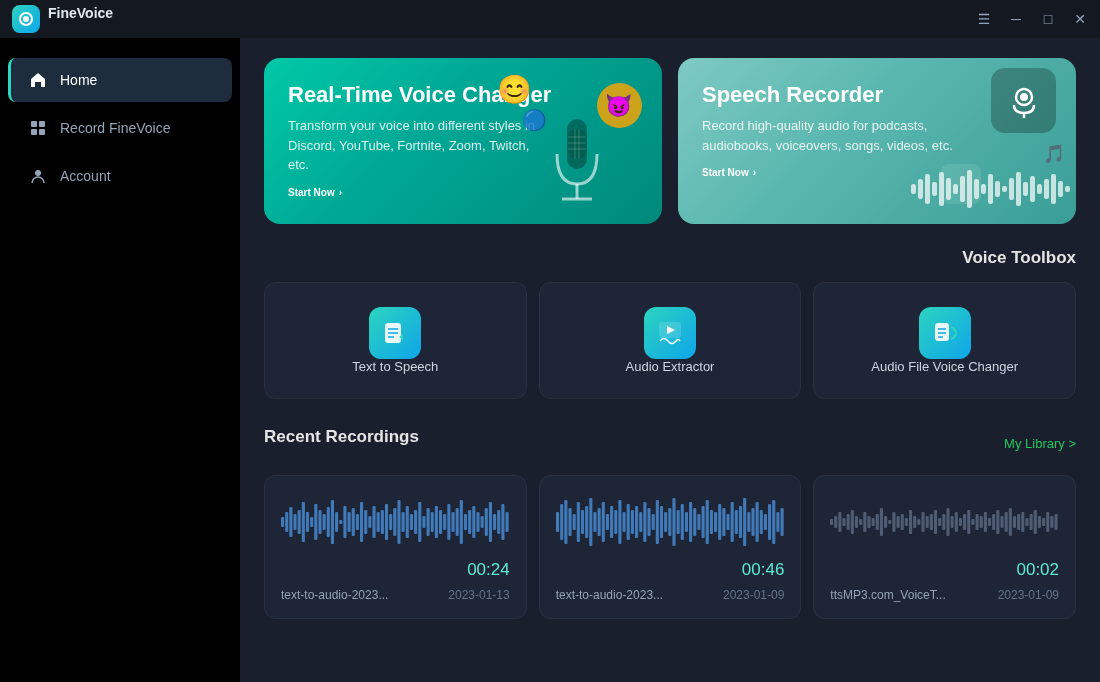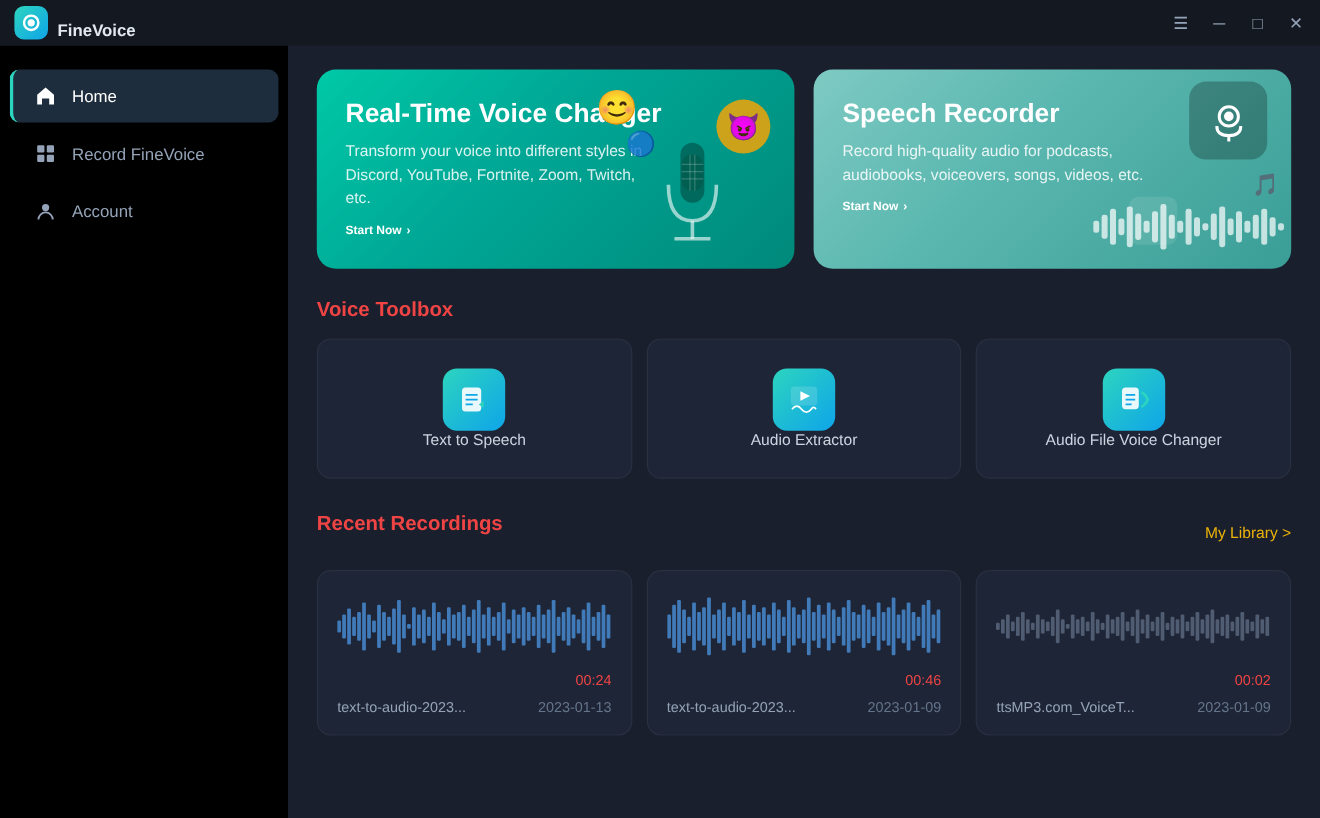--- a/index.html
+++ b/index.html
@@ -19,21 +19,21 @@
       height: 38px;
       background: #141820;
       display: flex;
       align-items: center;
       justify-content: space-between;
       padding: 0 12px;
       flex-shrink: 0;
     }
     .title-bar-left {
       display: flex;
-      align-items: flex-end;
+      align-items: flex-start;
       gap: 8px;
     }
     .app-logo {
       width: 28px;
       height: 28px;
       background: linear-gradient(135deg, #2dd4bf, #0ea5e9);
       border-radius: 8px;
       display: flex;
       align-items: center;
       justify-content: center;
@@ -166,22 +166,23 @@
       width: 200px;
       display: flex;
       align-items: center;
       justify-content: center;
     }
 
     
     .section-title {
       font-size: 17px;
       font-weight: 600;
-      color: #ef4444;
+      color: #e5e5e5;
       margin-bottom: 14px;
+      text-align: right;
     }
     .toolbox-grid {
       display: flex;
       gap: 12px;
       margin-bottom: 28px;
     }
     .tool-card {
       flex: 1;
       background: #1e2536;
       border-radius: 12px;
@@ -212,21 +213,21 @@
 
     
     .recent-header {
       display: flex;
       justify-content: space-between;
       align-items: center;
       margin-bottom: 14px;
     }
     .my-library-link {
       font-size: 13px;
-      color: #eab308;
+      color: #22c55e;
       cursor: pointer;
     }
     .recordings-grid {
       display: flex;
       gap: 12px;
     }
     .recording-card {
       flex: 1;
       background: #1e2536;
       border-radius: 12px;
@@ -237,22 +238,22 @@
     }
     .waveform-container {
       height: 60px;
       position: relative;
       margin-bottom: 8px;
       display: flex;
       align-items: center;
       gap: 1px;
     }
     .recording-time {
-      font-size: 12px;
-      color: #ef4444;
+      font-size: 17px;
+      color: #5eead4;
       text-align: right;
       margin-bottom: 8px;
     }
     .recording-footer {
       display: flex;
       justify-content: space-between;
       align-items: center;
     }
     .recording-name {
       font-size: 12px;

